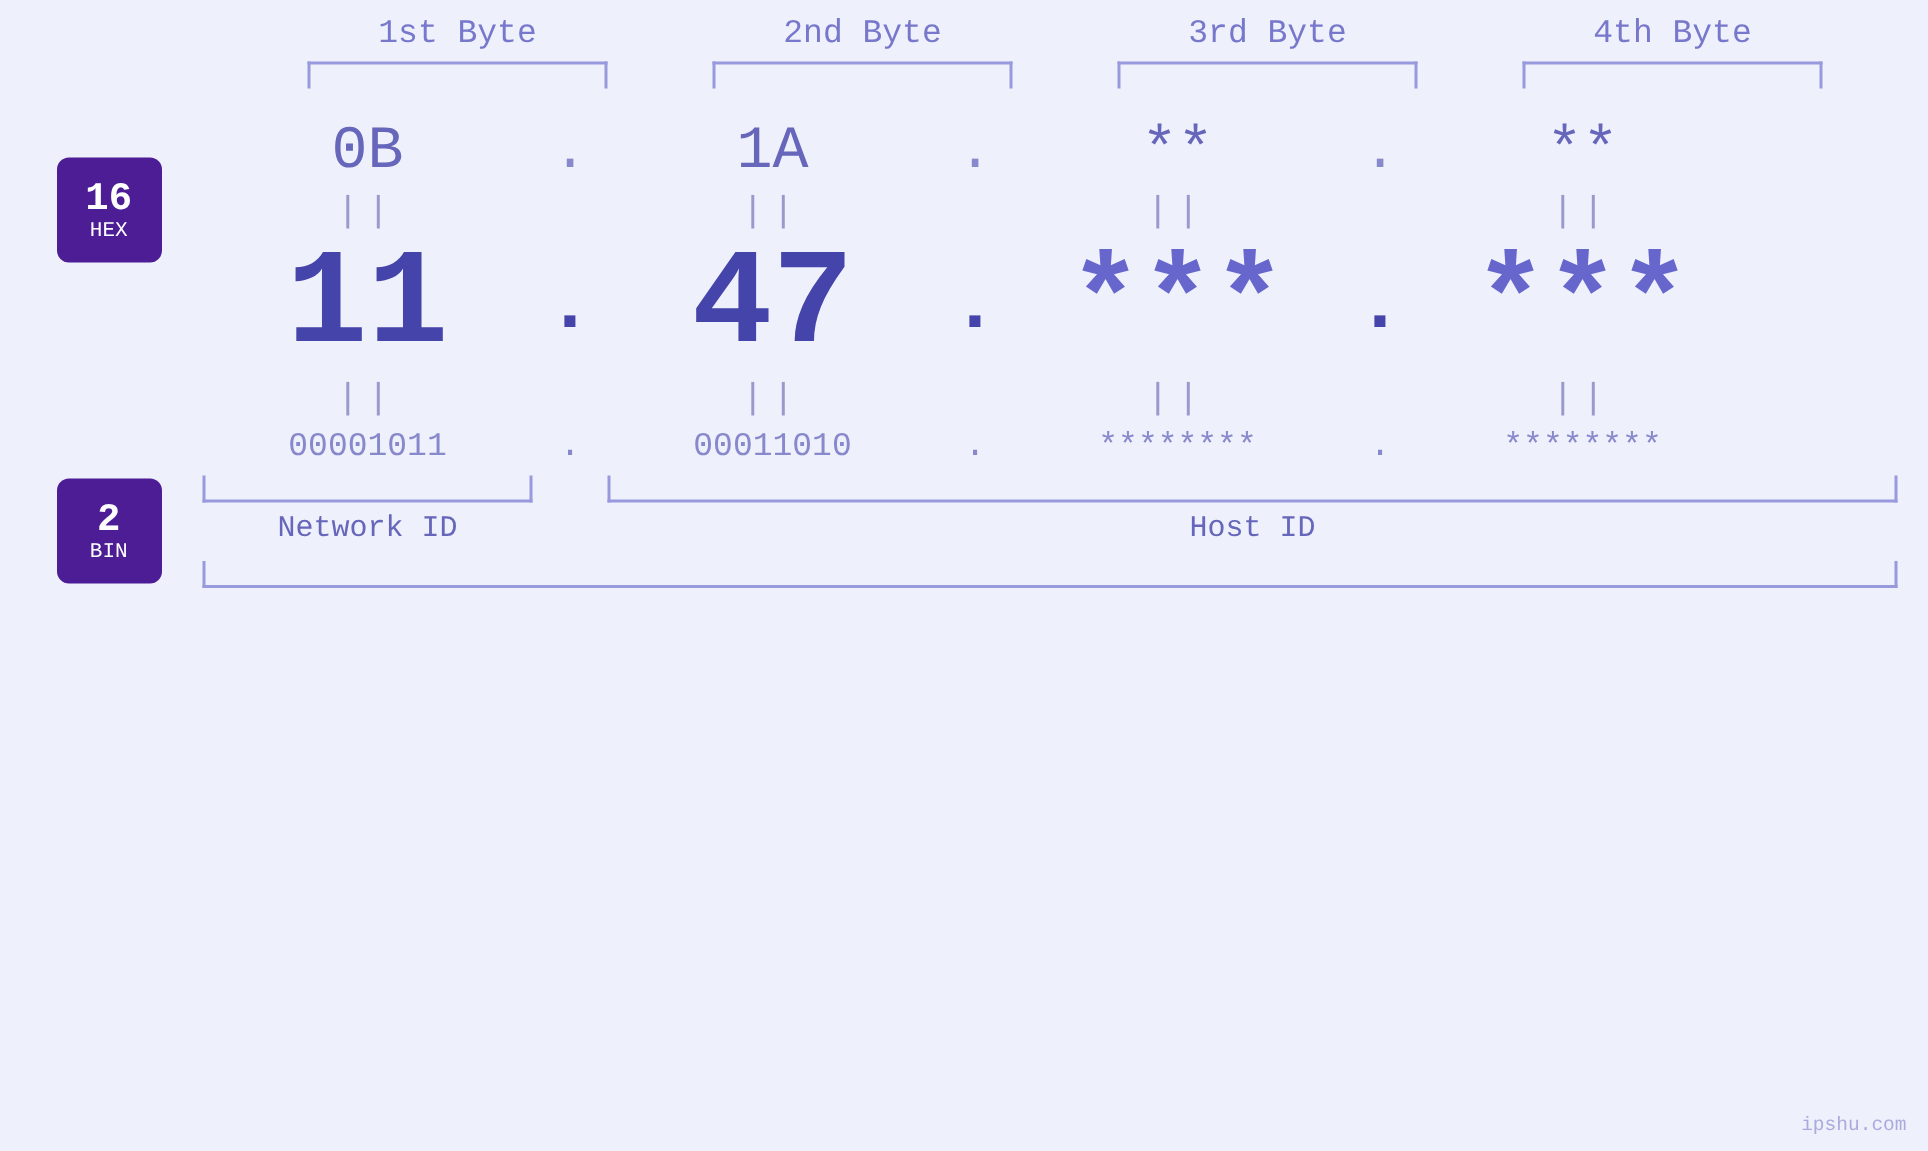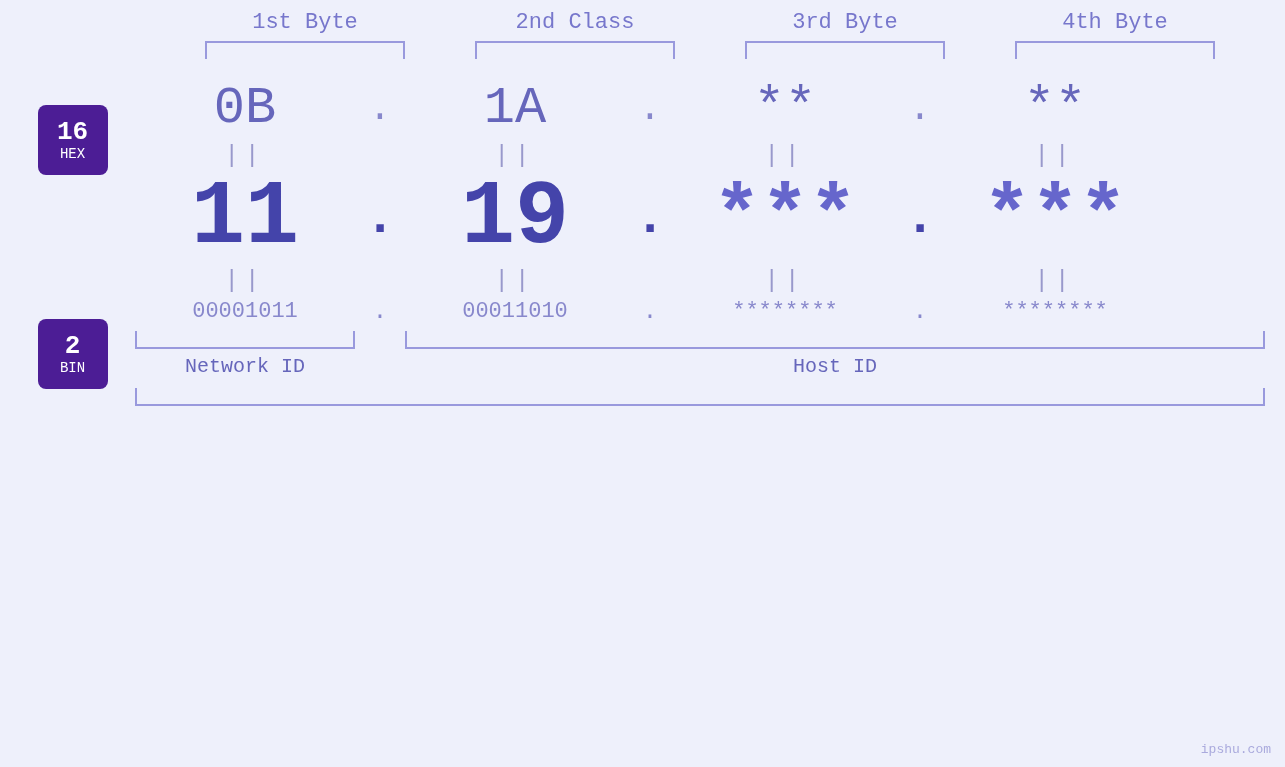--- a/index.html
+++ b/index.html
@@ -128,21 +128,21 @@
       text-align: center;
       display: flex;
       align-items: center;
       justify-content: center;
       color: #6666bb;
     }
 
     
     .hex-value {
       color: #6666bb;
-      font-size: 52px;
+      font-size: 40px;
       font-family: 'Courier New', Courier, monospace;
     }
 
     .dot-hex {
       font-size: 38px;
       color: #8888cc;
     }
 
     
     .equals-row {
@@ -210,21 +210,21 @@
       font-size: 13px;
     }
   </style>
 </head>
 <body>
 
 <div class="main-container">
 
   <div class="byte-headers">
     <div class="byte-header">1st Byte</div>
-    <div class="byte-header">2nd Class</div>
+    <div class="byte-header">2nd Byte</div>
     <div class="byte-header">3rd Byte</div>
     <div class="byte-header">4th Byte</div>
   </div>
 
   <div class="bracket-row">
     <div class="bracket-top"></div>
     <div class="bracket-top"></div>
     <div class="bracket-top"></div>
     <div class="bracket-top"></div>
   </div>
@@ -283,21 +283,21 @@
       </div>
 
       <div class="values-row">
         <div class="cell">
           <span class="dec-value">11</span>
         </div>
         <div class="dot-cell">
           <span class="dot-dec">.</span>
         </div>
         <div class="cell">
-          <span class="dec-value">19</span>
+          <span class="dec-value">47</span>
         </div>
         <div class="dot-cell">
           <span class="dot-dec">.</span>
         </div>
         <div class="cell">
           <span class="dec-value-asterisk">***</span>
         </div>
         <div class="dot-cell">
           <span class="dot-dec">.</span>
         </div>

